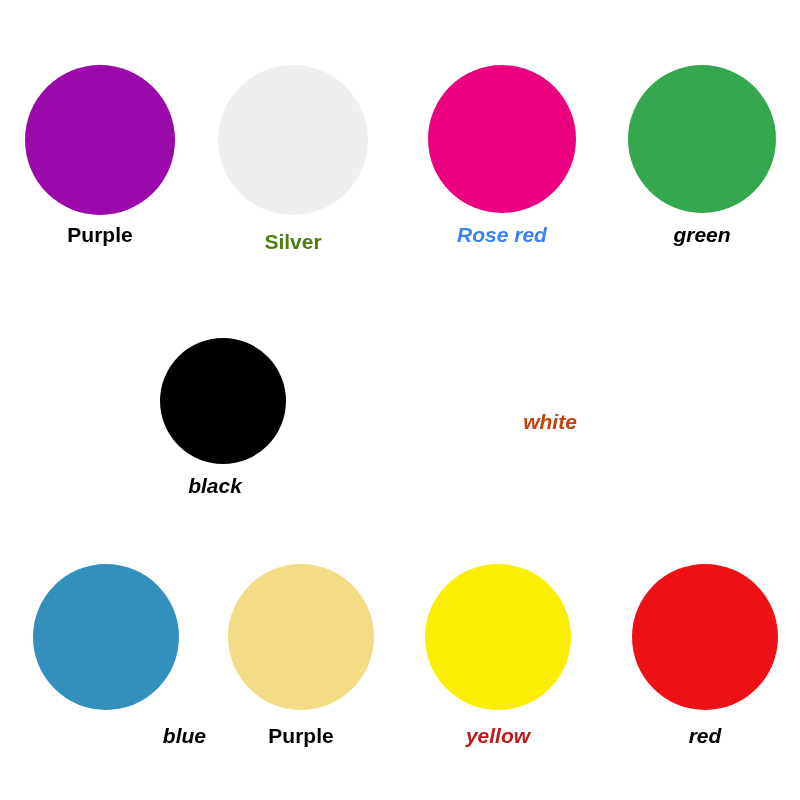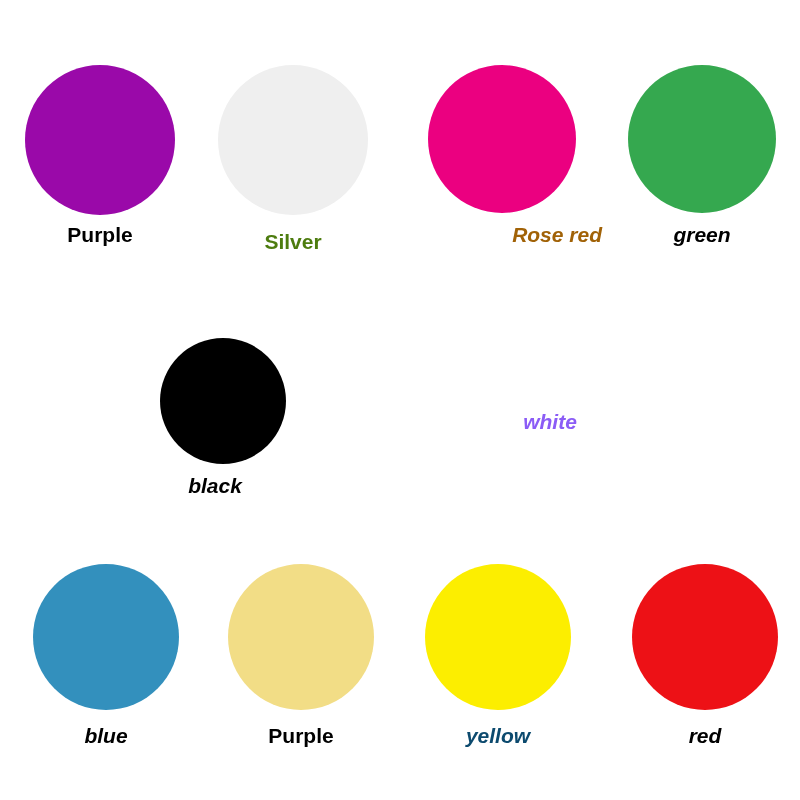--- a/index.html
+++ b/index.html
@@ -52,43 +52,43 @@
     <div class="swatch">
       <div class="swatch-disc" style="left: 25px; top: 65px; width: 150px; height: 150px; background: rgb(154, 9, 169);"></div>
       <div class="swatch-label upright" style="left: 0px; top: 223px; width: 200px; color: rgb(0, 0, 0);">Purple</div>
     </div>
     <div class="swatch">
       <div class="swatch-disc" style="left: 218px; top: 65px; width: 150px; height: 150px; background: rgb(239, 239, 239);"></div>
       <div class="swatch-label upright" style="left: 193px; top: 230px; width: 200px; color: #4d7c0f;">Silver</div>
     </div>
     <div class="swatch">
       <div class="swatch-disc" style="left: 428px; top: 65px; width: 148px; height: 148px; background: rgb(235, 0, 128);"></div>
-      <div class="swatch-label italic" style="left: 402px; top: 223px; width: 200px; color: #a16207; text-align: right;">Rose red</div>
+      <div class="swatch-label italic" style="left: 402px; top: 223px; width: 200px; color: #3b82f6;">Rose red</div>
     </div>
     <div class="swatch">
       <div class="swatch-disc" style="left: 628px; top: 65px; width: 148px; height: 148px; background: rgb(53, 168, 79);"></div>
       <div class="swatch-label italic" style="left: 602px; top: 223px; width: 200px; color: rgb(0, 0, 0);">green</div>
     </div>
     <div class="swatch">
       <div class="swatch-disc" style="left: 160px; top: 338px; width: 126px; height: 126px; background: rgb(0, 0, 0);"></div>
       <div class="swatch-label italic" style="left: 115px; top: 474px; width: 200px; color: rgb(0, 0, 0);">black</div>
     </div>
     <div class="swatch">
       <div class="swatch-disc" style="left: 488px; top: 338px; width: 126px; height: 126px; background: rgb(255, 255, 255);"></div>
-      <div class="swatch-label italic" style="left: 450px; top: 410px; width: 200px; color: #8b5cf6;">white</div>
+      <div class="swatch-label italic" style="left: 450px; top: 410px; width: 200px; color: #c2410c;">white</div>
     </div>
     <div class="swatch">
       <div class="swatch-disc" style="left: 33px; top: 564px; width: 146px; height: 146px; background: rgb(51, 144, 189);"></div>
-      <div class="swatch-label italic" style="left: 6px; top: 724px; width: 200px; color: rgb(0, 0, 0);">blue</div>
+      <div class="swatch-label italic" style="left: 6px; top: 724px; width: 200px; color: rgb(0, 0, 0); text-align: right;">blue</div>
     </div>
     <div class="swatch">
       <div class="swatch-disc" style="left: 228px; top: 564px; width: 146px; height: 146px; background: rgb(242, 221, 134);"></div>
       <div class="swatch-label upright" style="left: 201px; top: 724px; width: 200px; color: rgb(0, 0, 0);">Purple</div>
     </div>
     <div class="swatch">
       <div class="swatch-disc" style="left: 425px; top: 564px; width: 146px; height: 146px; background: rgb(252, 238, 0);"></div>
-      <div class="swatch-label italic" style="left: 398px; top: 724px; width: 200px; color: #0c4a6e;">yellow</div>
+      <div class="swatch-label italic" style="left: 398px; top: 724px; width: 200px; color: #b91c1c;">yellow</div>
     </div>
     <div class="swatch">
       <div class="swatch-disc" style="left: 632px; top: 564px; width: 146px; height: 146px; background: rgb(237, 17, 22);"></div>
       <div class="swatch-label italic" style="left: 605px; top: 724px; width: 200px; color: rgb(0, 0, 0);">red</div>
     </div>
   </div>
 
 </body></html>

